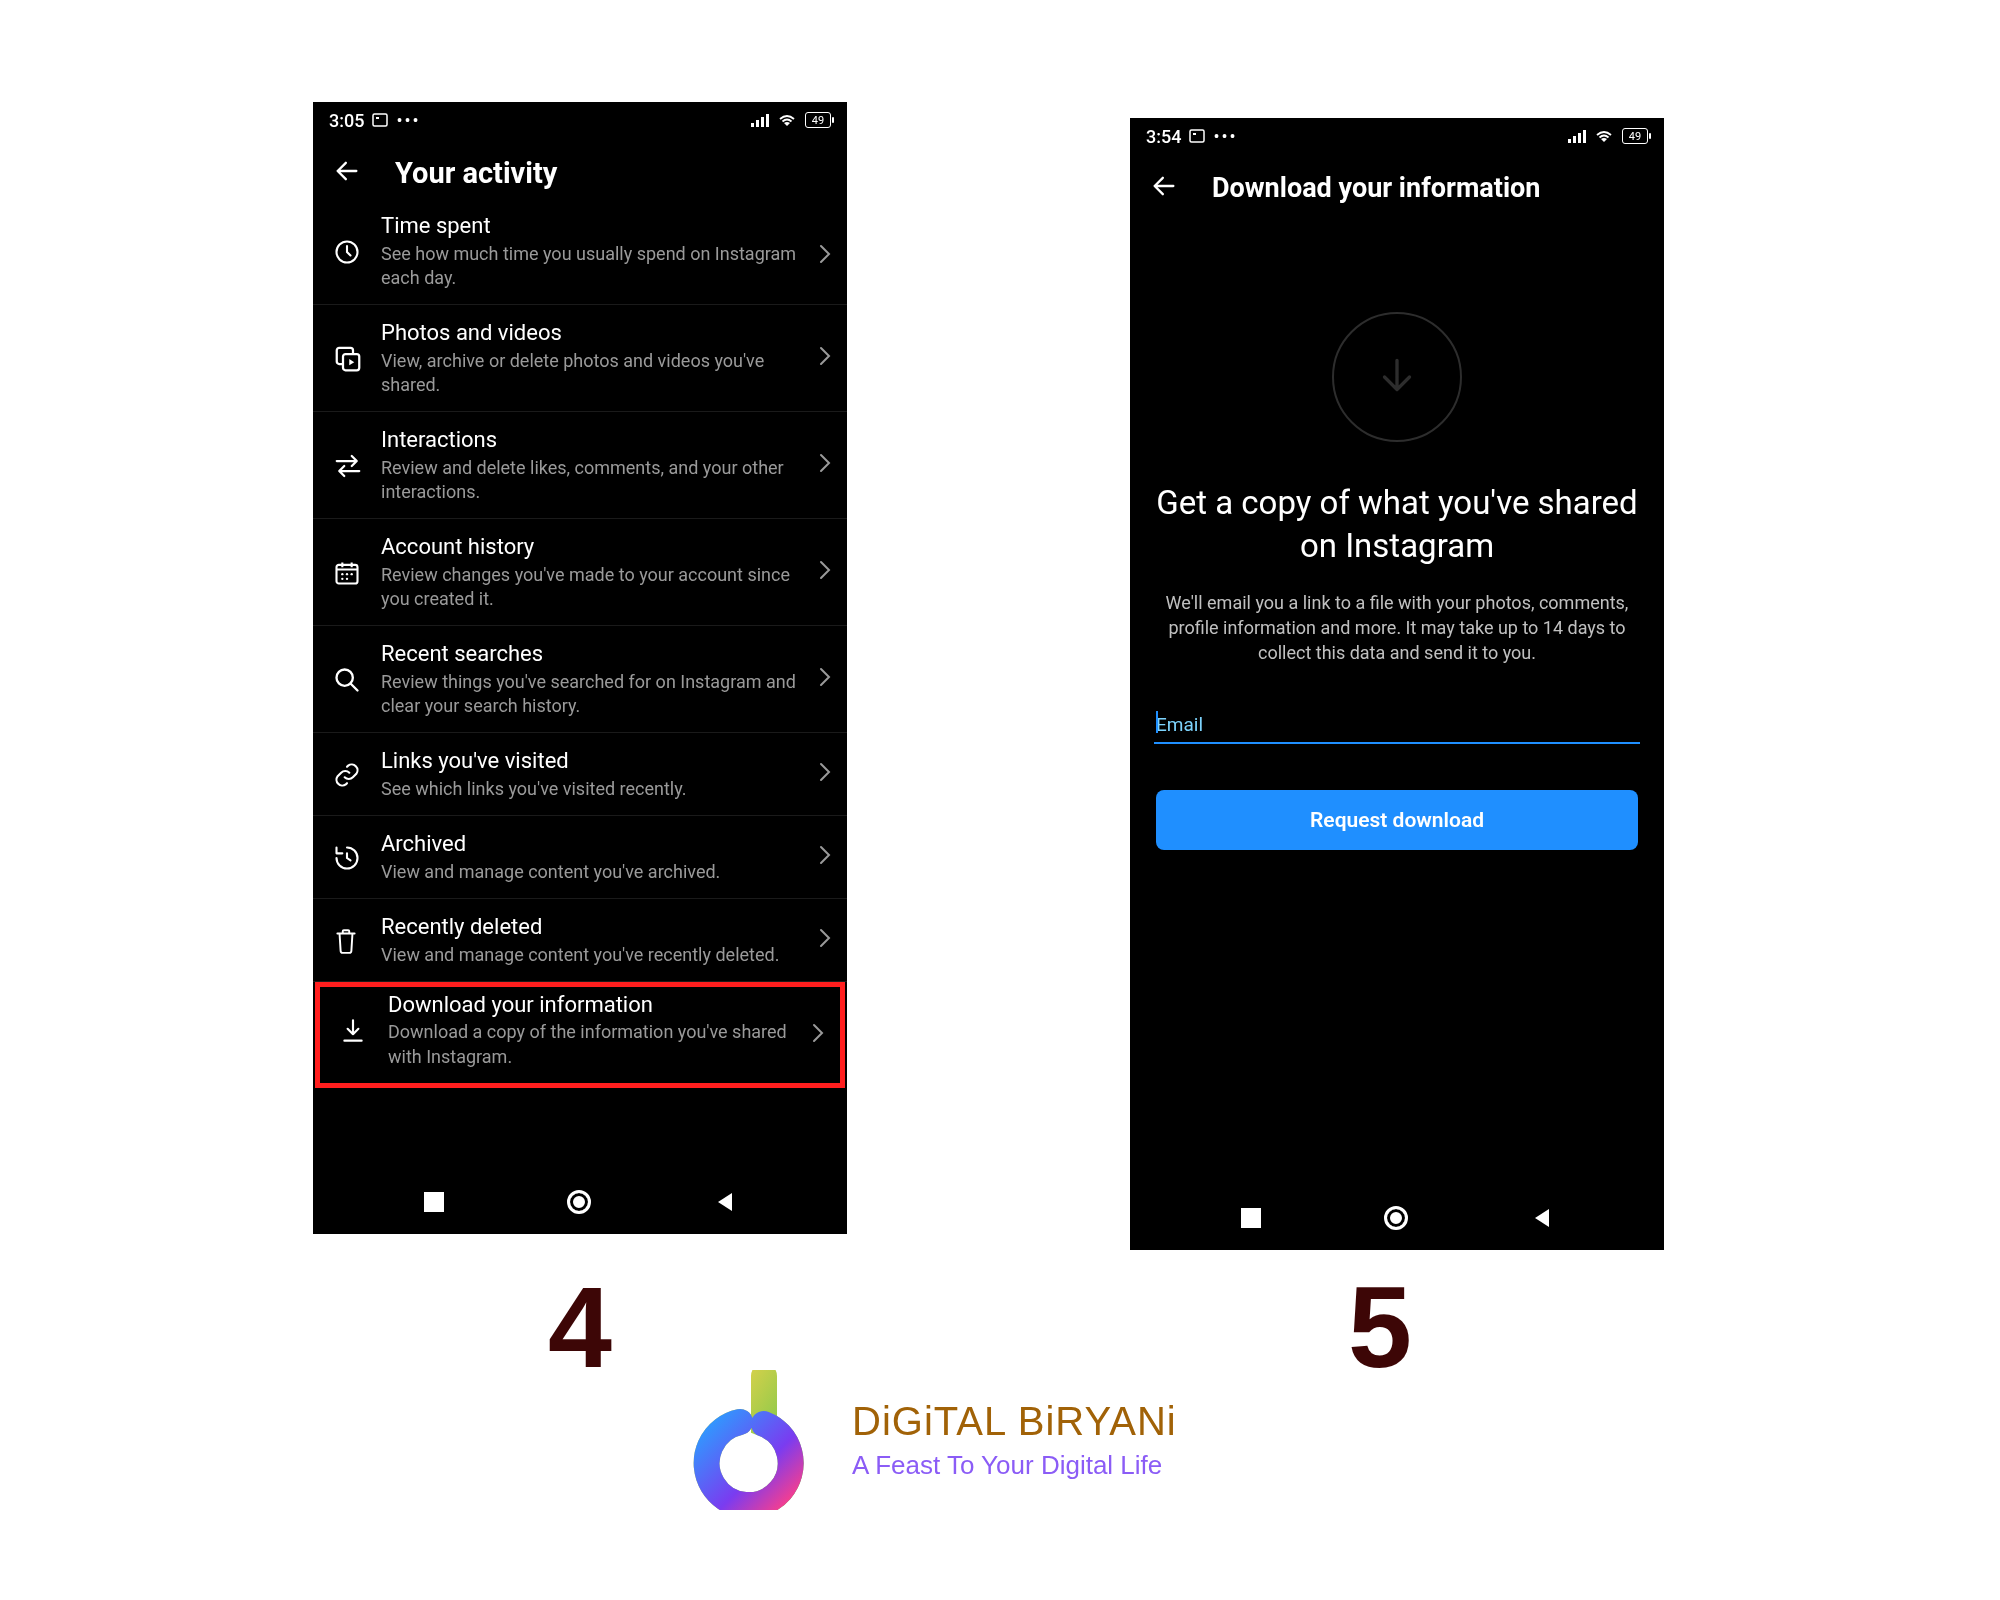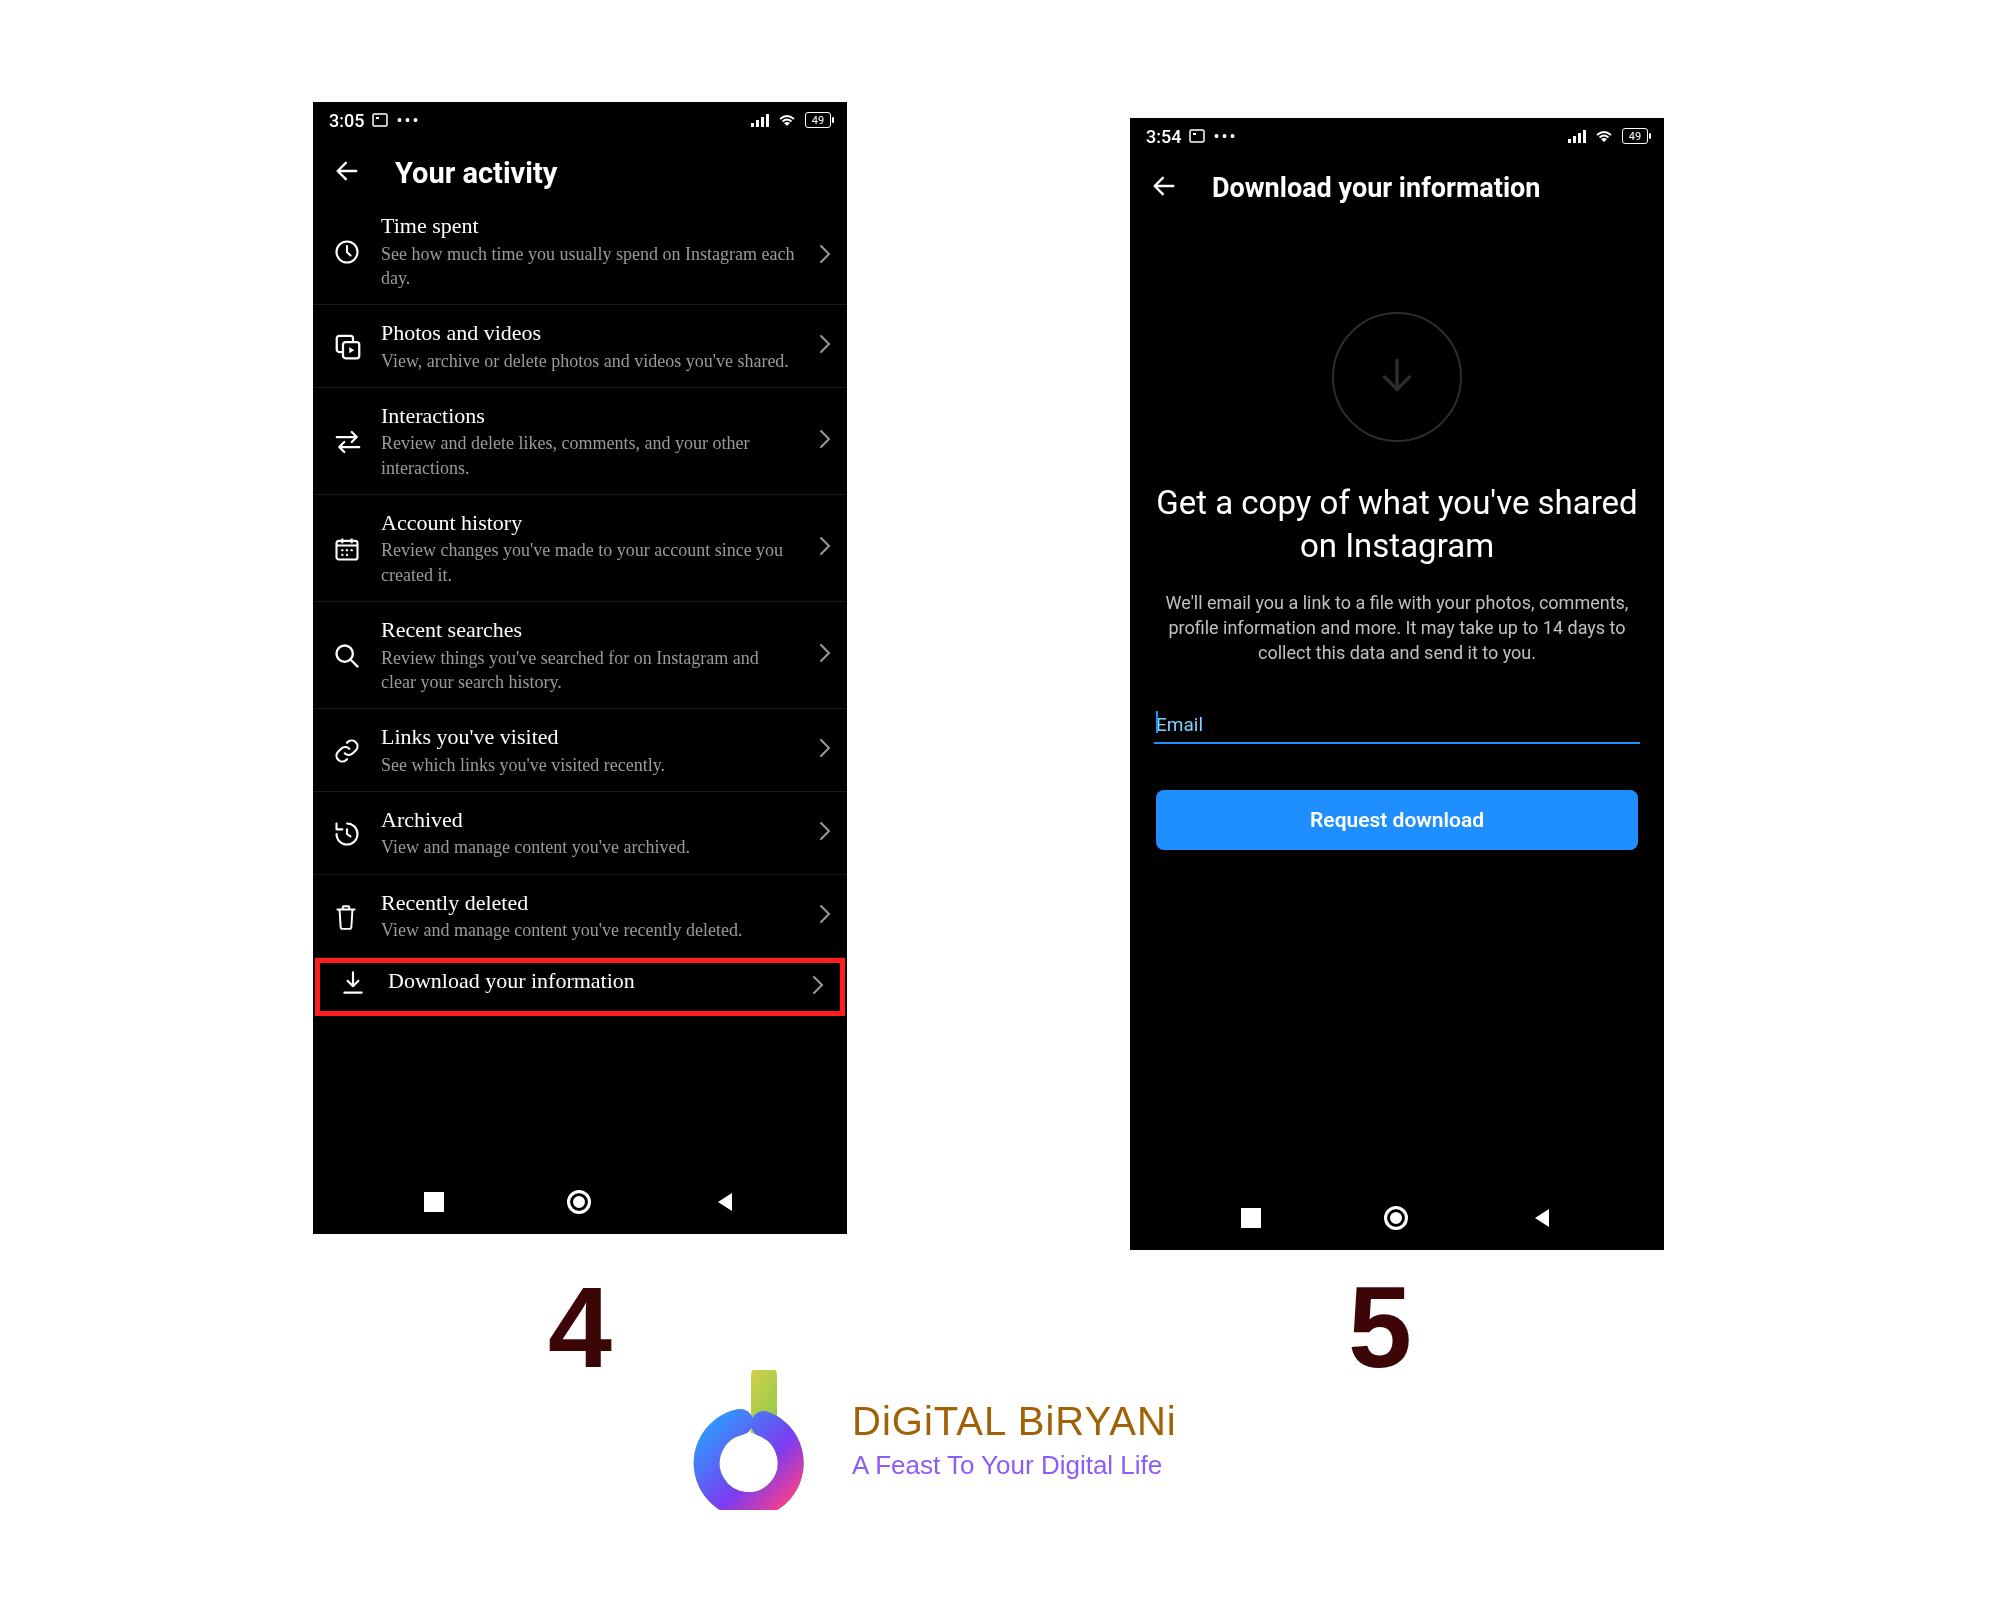--- a/index.html
+++ b/index.html
@@ -75,21 +75,21 @@
   .list-item:first-child { padding-top: 4px; }
   .list-icon {
     width: 48px;
     flex: 0 0 48px;
     display:flex;
     align-items:flex-start;
     justify-content:flex-start;
     color:#fff;
     padding-top:2px;
   }
-  .list-text { flex: 1; padding-right: 30px; font-family: Liberation Serif, serif; }
+  .list-text { flex: 1; padding-right: 30px; }
   .list-title {
     color: #ffffff;
     font-size: 22px;
     font-weight: 400;
     line-height: 1.25;
     margin-bottom: 2px;
   }
   .list-sub {
     color: #9a9a9a;
     font-size: 18px;
@@ -388,20 +388,21 @@
       <div class="highlight-box">
         <div class="list-item" style="border-bottom:none">
           <div class="list-icon">
             <svg width="26" height="28" viewBox="0 0 24 26" fill="none">
                 <path d="M12 3v13M12 16l-5-5M12 16l5-5" stroke="#fff" stroke-width="2" stroke-linecap="round" stroke-linejoin="round"></path>
                 <path d="M4 22h16" stroke="#fff" stroke-width="2" stroke-linecap="round"></path>
               </svg>
           </div>
           <div class="list-text">
             <div class="list-title">Download your information</div>
+            <div class="list-sub">Download a copy of the information you've shared with Instagram.</div>
           </div>
           <span class="chevron"><svg width="12" height="20" viewBox="0 0 12 20">
                 <path d="M2 2l8 8-8 8" stroke="#9a9a9a" stroke-width="2" fill="none" stroke-linecap="round"></path>
               </svg></span>
         </div>
       </div>
 
     </div>
 
     <div class="nav-bar">

